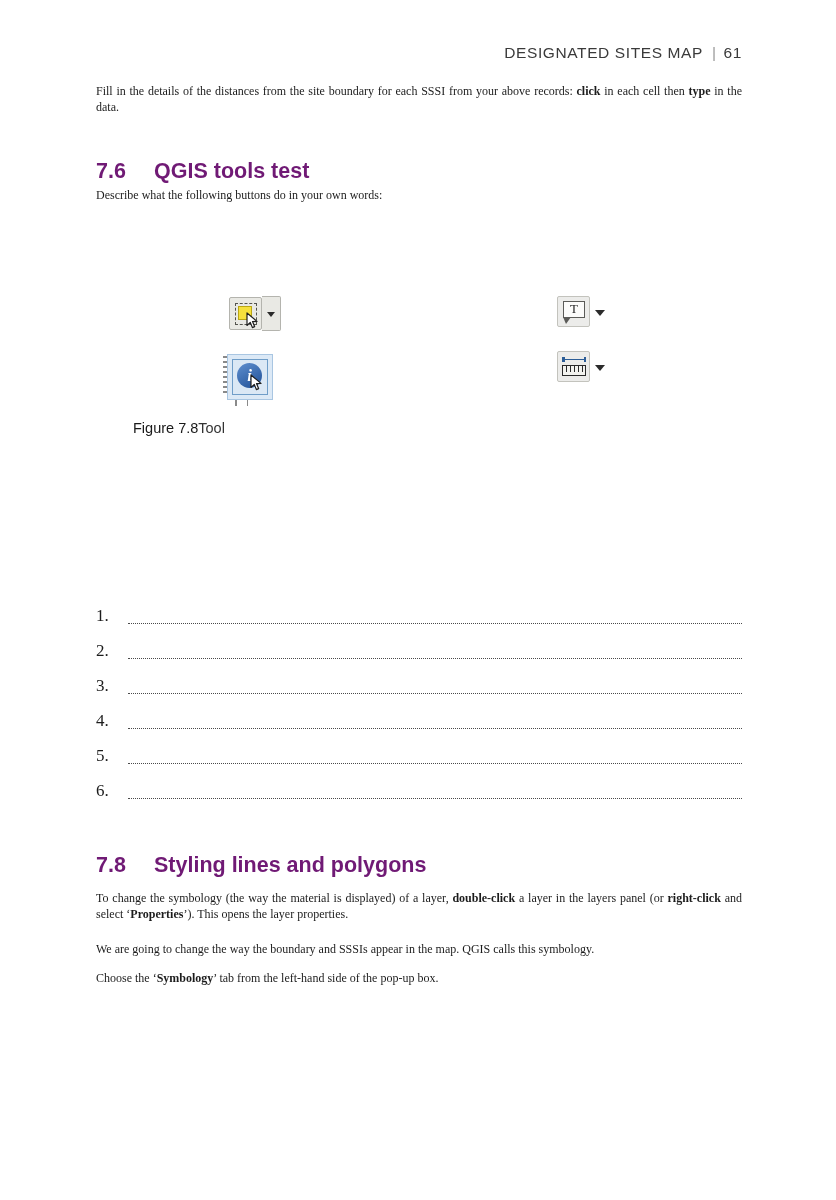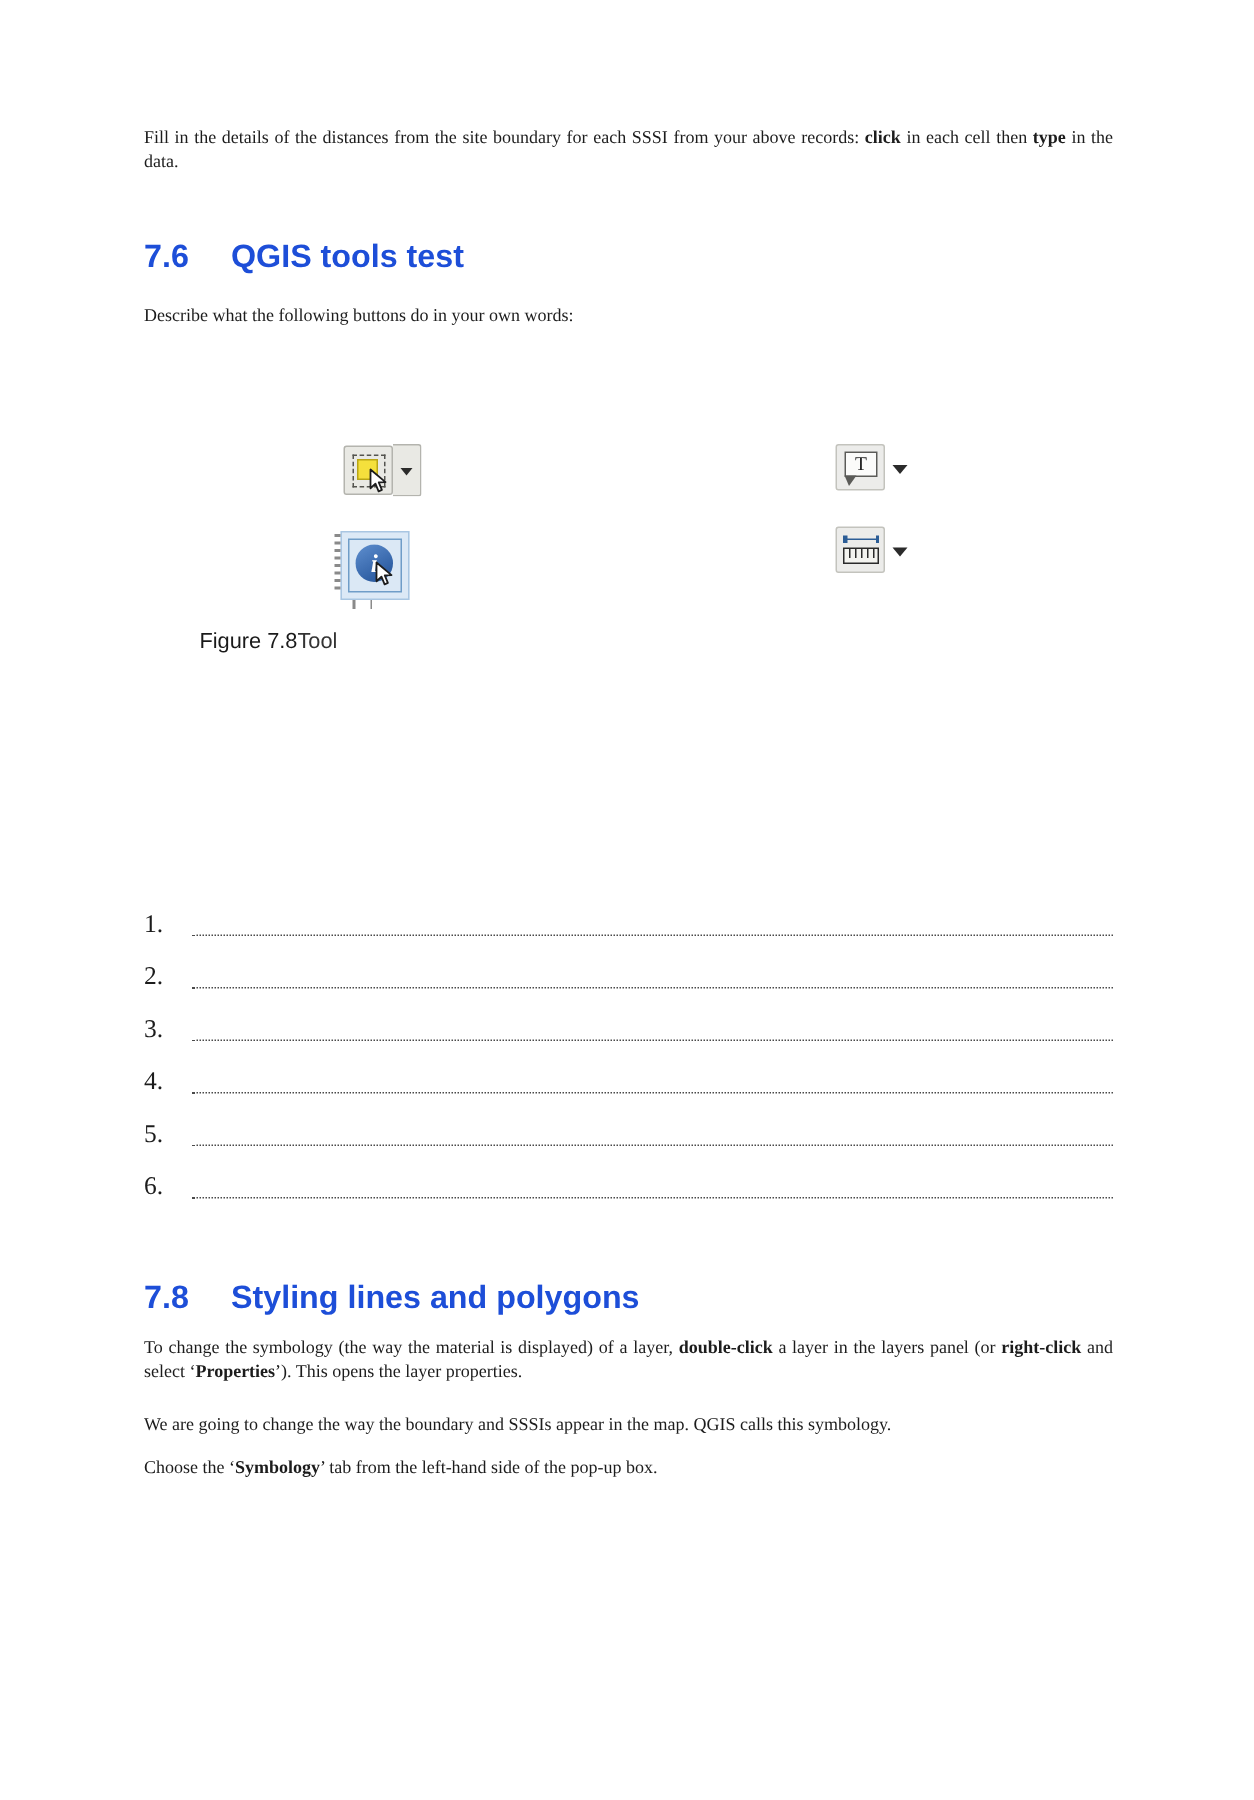--- a/index.html
+++ b/index.html
@@ -61,21 +61,21 @@
     color: #1c1c1c;
   }
   p.body.last { margin-bottom: 0; }
   b, .b { font-weight: bold; }
 
   
   .h2 {
     position: relative;
     margin: 0;
     padding: 0;
-    color: #1d4ed8;
+    color: #701a75;
     font-family: "Liberation Sans", sans-serif;
     font-weight: bold;
     font-size: 21.5px;
     line-height: 1.22;
   }
   .h2 .num {
     position: absolute;
     left: 0;
     top: 0;
   }
@@ -360,32 +360,35 @@
     width: 1.2px;
     height: 6px;
     background: #2a2a2a;
   }
 </style>
 </head>
 <body>
 
 <div class="page">
 
+  <div class="running-head">
+    <span>DESIGNATED SITES MAP</span><span class="rh-sep">|</span><span class="rh-page">61</span>
+  </div>
 
   <div class="content">
 
     <p class="body"><span>Fill in the details of the distances from the site boundary for each SSSI from your above records: </span><b>click</b><span> in each cell then </span><b>type</b><span> in the data.</span></p>
 
 
     <div class="h2" style="margin-top:42px;">
       <span class="num">7.6</span>
       <span class="txt">QGIS tools test</span>
     </div>
 
-    <p class="body" style="margin-top:19px;">Describe what the following buttons do in your own words:</p>
+    <p class="body" style="margin-top:4px;">Describe what the following buttons do in your own words:</p>
   </div>
 
   <div class="figure-block">
 
     <div class="icon-cell tool-group" style="left:133px; top:10px;">
       <div class="tool-btn sel-btn">
         <div class="sel-inner">
           <div class="sel-fill"></div>
         </div>
         <div class="cursor" style="left:16px; top:14px;">

